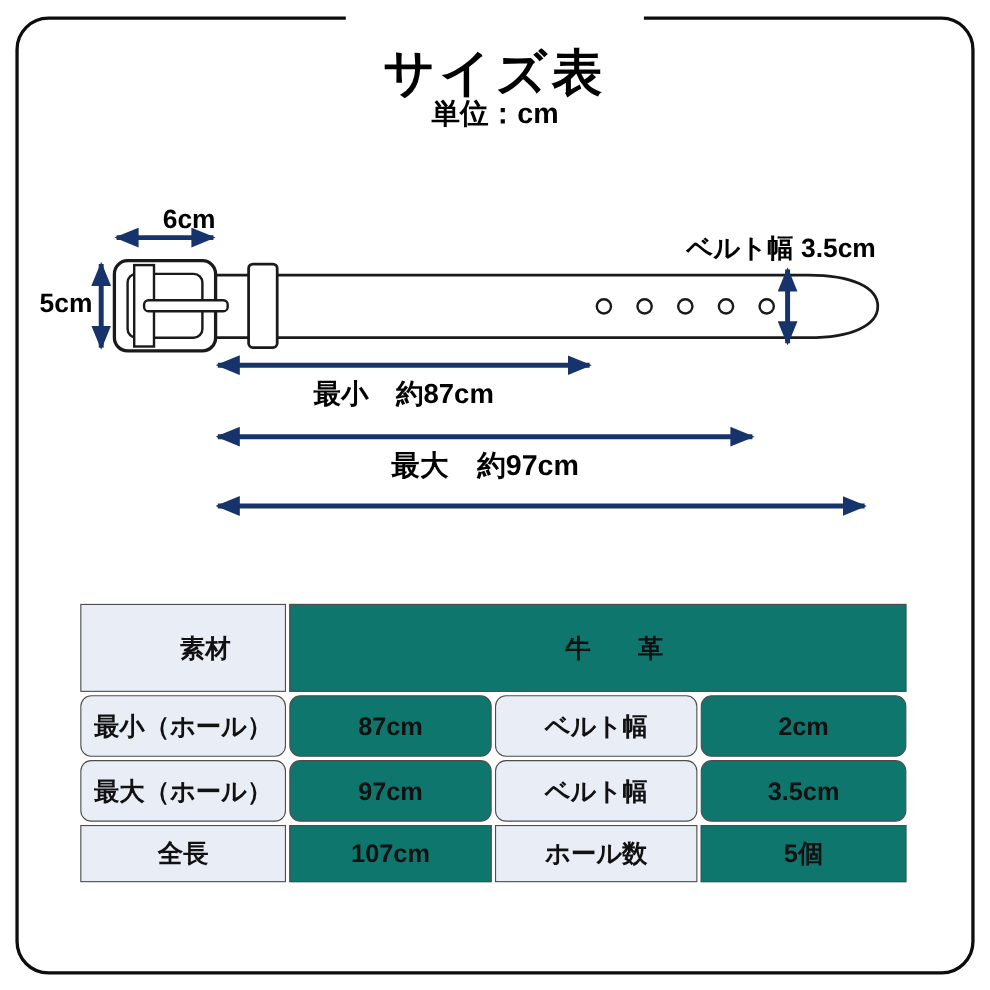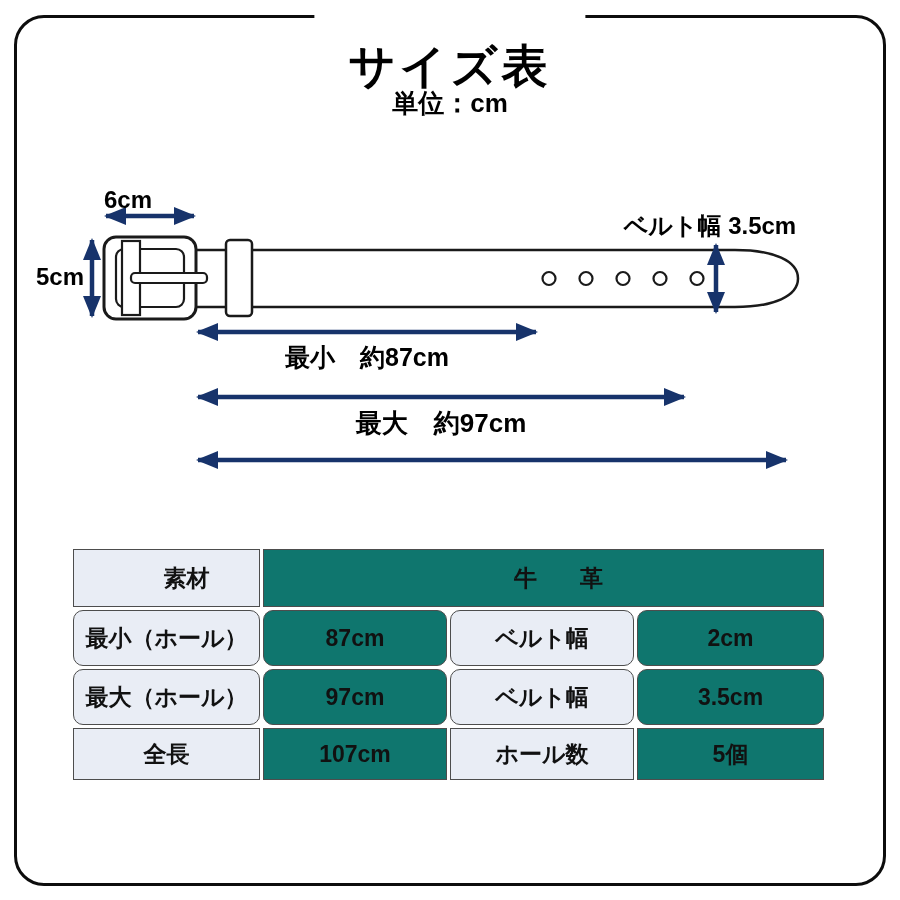--- a/index.html
+++ b/index.html
@@ -14,34 +14,34 @@
     background: #fff; padding: 36px 34px 2px 34px; z-index: 2; }
   .title-wrap h1 { font-size: 46px; font-weight: bold; letter-spacing: 4px; white-space: nowrap; }
 
   .unit { position: absolute; top: 86px; left: 0; width: 100%; text-align: center;
     font-size: 26px; font-weight: bold; z-index: 2; }
 
   .belt-diagram { position: absolute; left: 0; top: 150px; z-index: 2; }
 
   .dim-label { position: absolute; z-index: 3; font-weight: bold; font-size: 24px;
     white-space: nowrap; color: #000; }
-  #lbl-6cm   { left: 104px; top: 186px; width: 92px;  text-align: left; }
+  #lbl-6cm   { left: 104px; top: 186px; width: 92px;  text-align: right; }
   #lbl-5cm   { left: 24px;  top: 263px; width: 60px;  text-align: right; }
   #lbl-beltw { left: 612px; top: 210px; width: 196px; text-align: center; }
   #lbl-min   { left: 247px; top: 341px; width: 240px; text-align: center; font-size: 25px; }
   #lbl-max   { left: 321px; top: 406px; width: 240px; text-align: center; font-size: 26px; }
   #lbl-total { left: 420px; top: 469px; width: 240px; text-align: center; font-size: 25px; }
 
   table.size-table { position: absolute; left: 70px; top: 546px; width: 750px; z-index: 2;
     table-layout: fixed; border-collapse: separate; border-spacing: 3px; }
   table.size-table td { border: 1.5px solid #4d4d4d; text-align: center; vertical-align: middle;
     font-size: 23px; font-weight: bold; color: #111; }
   td.hd  { background: #e9edf5; }
   td.val { background: #0f766e; }
-  tr.r1 td { height: 58px; padding-left: 40px; }
+  tr.r1 td { height: 80px; padding-left: 40px; }
   tr.r2 td, tr.r3 td { height: 56px; border-radius: 10px; }
   tr.r4 td { height: 52px; }
   td.material-value { letter-spacing: 10px; }
 </style>
 </head>
 <body>
 
 <div class="canvas">
 
   <div class="outer-border"></div>

